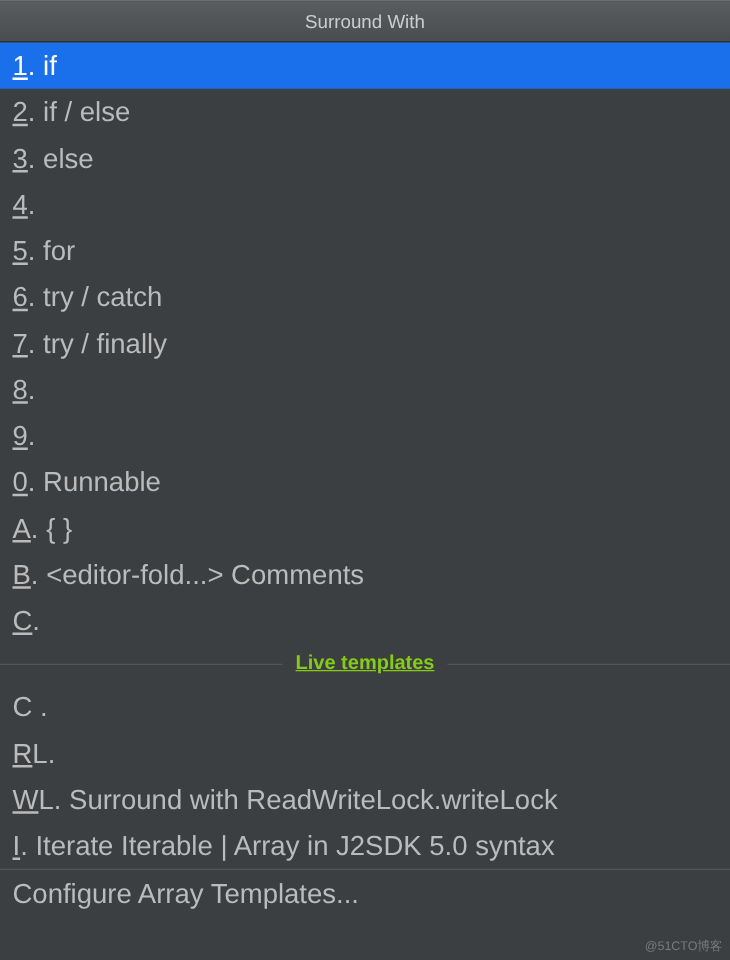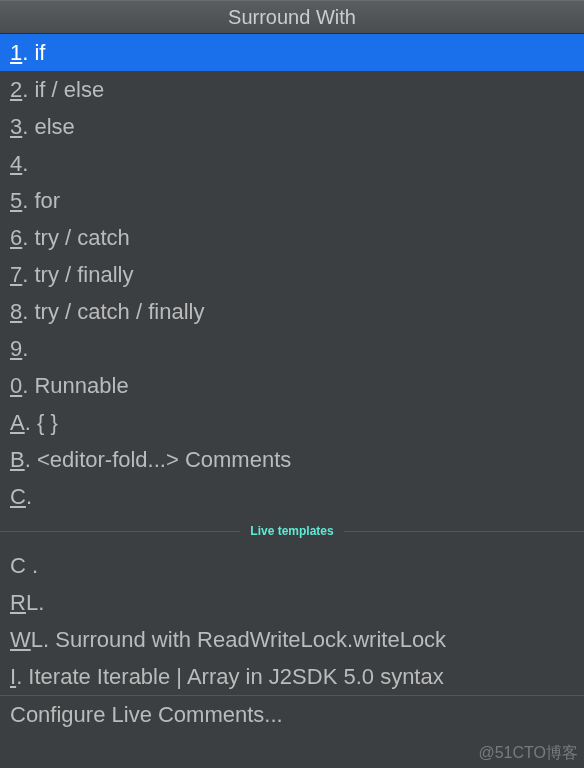--- a/index.html
+++ b/index.html
@@ -18,21 +18,21 @@
     }
     .title-bar {
       height: 34px;
       background: linear-gradient(#5a5d5f, #4a4d4f);
       border-top: 1px solid #6a6d6f;
       border-bottom: 1px solid #2a2a2a;
       display: flex;
       align-items: center;
       justify-content: center;
       color: #cccccc;
-      font-size: 20px;
+      font-size: 15px;
       font-weight: 500;
     }
     .popup {
       background: #3c3f41;
     }
     .item {
       height: 37px;
       display: flex;
       align-items: center;
       padding-left: 10px;
@@ -50,23 +50,24 @@
     .prefix {
       white-space: pre;
     }
     .label {
       white-space: pre;
     }
     .separator {
       display: flex;
       align-items: center;
       height: 32px;
-      color: #5eead4;
-      font-size: 12px;
+      color: #84cc16;
+      font-size: 16px;
       font-weight: 600;
+      text-decoration: underline;
     }
     .separator .line {
       flex: 1;
       height: 1px;
       background: #555555;
     }
     .separator .text {
       margin: 0 10px;
     }
     .footer {
@@ -75,21 +76,21 @@
       display: flex;
       align-items: center;
       padding-left: 10px;
       color: #bbbbbb;
       cursor: pointer;
     }
     .watermark {
       position: absolute;
       bottom: 4px;
       right: 6px;
-      font-size: 16px;
+      font-size: 10px;
       color: #7a7a7a;
     }
   </style>
 </head>
 <body>
 
 <div class="title-bar">
   <span>Surround With</span>
 </div>
 
@@ -125,21 +126,20 @@
         <span class="label">try / catch</span>
       </div>
       <div class="item">
         <span class="mnemonic">7</span>
         <span class="prefix">. </span>
         <span class="label">try / finally</span>
       </div>
       <div class="item">
         <span class="mnemonic">8</span>
         <span class="prefix">. </span>
-        <span class="label">try / catch / finally</span>
       </div>
       <div class="item">
         <span class="mnemonic">9</span>
         <span class="prefix">. </span>
       </div>
       <div class="item">
         <span class="mnemonic">0</span>
         <span class="prefix">. </span>
         <span class="label">Runnable</span>
       </div>
@@ -177,17 +177,17 @@
         <span class="prefix">L. </span>
         <span class="label">Surround with ReadWriteLock.writeLock</span>
       </div>
       <div class="item">
         <span class="mnemonic">I</span>
         <span class="prefix">. </span>
         <span class="label">Iterate Iterable | Array in J2SDK 5.0 syntax</span>
       </div>
     </div>
   <div class="footer">
-    <span>Configure Live Comments...</span>
+    <span>Configure Array Templates...</span>
   </div>
 </div>
 
 <div class="watermark">@51CTO博客</div>
 
 </body></html>

